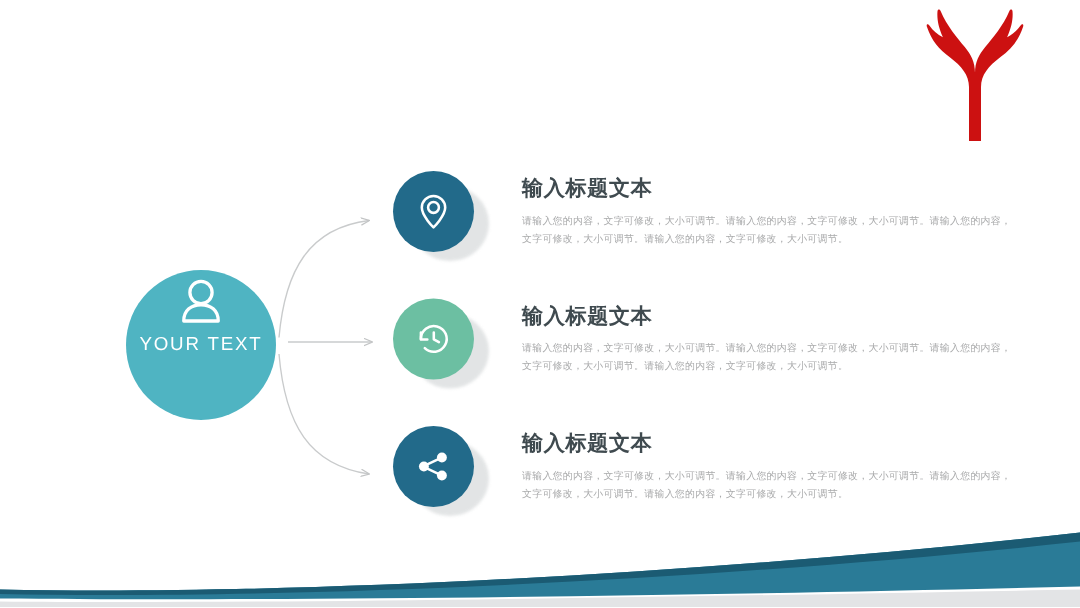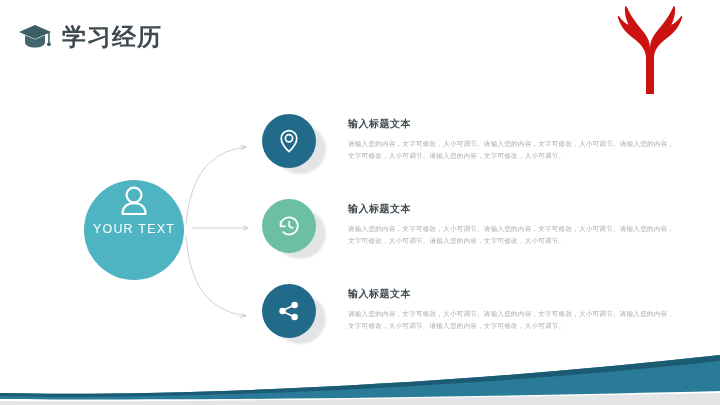--- a/index.html
+++ b/index.html
@@ -119,21 +119,21 @@
     align-items: center;
     justify-content: center;
   }
   .badge svg { width: 26px; height: 26px; display:block; }
 
   .textblock {
     margin-left: 30px;
     width: 330px;
   }
   .item-title {
-    font-size: 10px;
+    font-size: 14px;
     font-weight: bold;
     color: #3f4a4f;
     letter-spacing: .5px;
     margin: 3px 0 7px 0;
   }
   .item-body {
     font-size: 6.6px;
     line-height: 1.75;
     color: #a9aaab;
     letter-spacing: .2px;
@@ -146,29 +146,20 @@
     bottom: 0;
     width: 720px;
     height: 60px;
   }
 </style>
 </head>
 <body>
 
 <div id="slide">
 
-  <div id="header">
-    <svg id="cap-icon" viewBox="0 0 34 30">
-      <path d="M17 3 L33 10 L17 17 L1 10 Z" fill="#3d5e66"></path>
-      <path d="M7 13.2 L7 20 C7 23.6 11.4 25.6 17 25.6 C22.6 25.6 27 23.6 27 20 L27 13.2 L17 17.6 Z" fill="#44666e"></path>
-      <rect x="30.2" y="10.2" width="1.5" height="11" fill="#3d5e66"></rect>
-      <circle cx="30.95" cy="22.2" r="1.9" fill="#3d5e66"></circle>
-    </svg>
-    <div id="page-title">学习经历</div>
-  </div>
 
   <svg id="brand-logo" viewBox="0 0 96 88">
     <path d="M44 88 L44 52 C44 44 39 38 31 32 C24 27 19 21 16 12 C15.3 10 16.5 9.4 17.6 11 C20 14.4 23 17.2 26.6 18.8 C23.4 12 22.6 6 23 1.5 C23.1 0 24.4 -0.2 25 1.2 C29.4 11.6 36 19 41.2 25.4 C45.4 30.6 48 35.6 48 42.5 L48 88 Z" fill="#cc1111"></path>
     <path d="M52 88 L52 52 C52 44 57 38 65 32 C72 27 77 21 80 12 C80.7 10 79.5 9.4 78.4 11 C76 14.4 73 17.2 69.4 18.8 C72.6 12 73.4 6 73 1.5 C72.9 0 71.6 -0.2 71 1.2 C66.6 11.6 60 19 54.8 25.4 C50.6 30.6 48 35.6 48 42.5 L48 88 Z" fill="#cc1111"></path>
   </svg>
 
   <div id="hub">
     <svg id="hub-person-icon" viewBox="0 0 34 34">
       <circle cx="17" cy="11" r="7.4" fill="none" stroke="#ffffff" stroke-width="2.2"></circle>
       <path d="M5.5 30 C5.5 22.6 10.6 19.2 17 19.2 C23.4 19.2 28.5 22.6 28.5 30 Z" fill="none" stroke="#ffffff" stroke-width="2.2" stroke-linejoin="round"></path>

